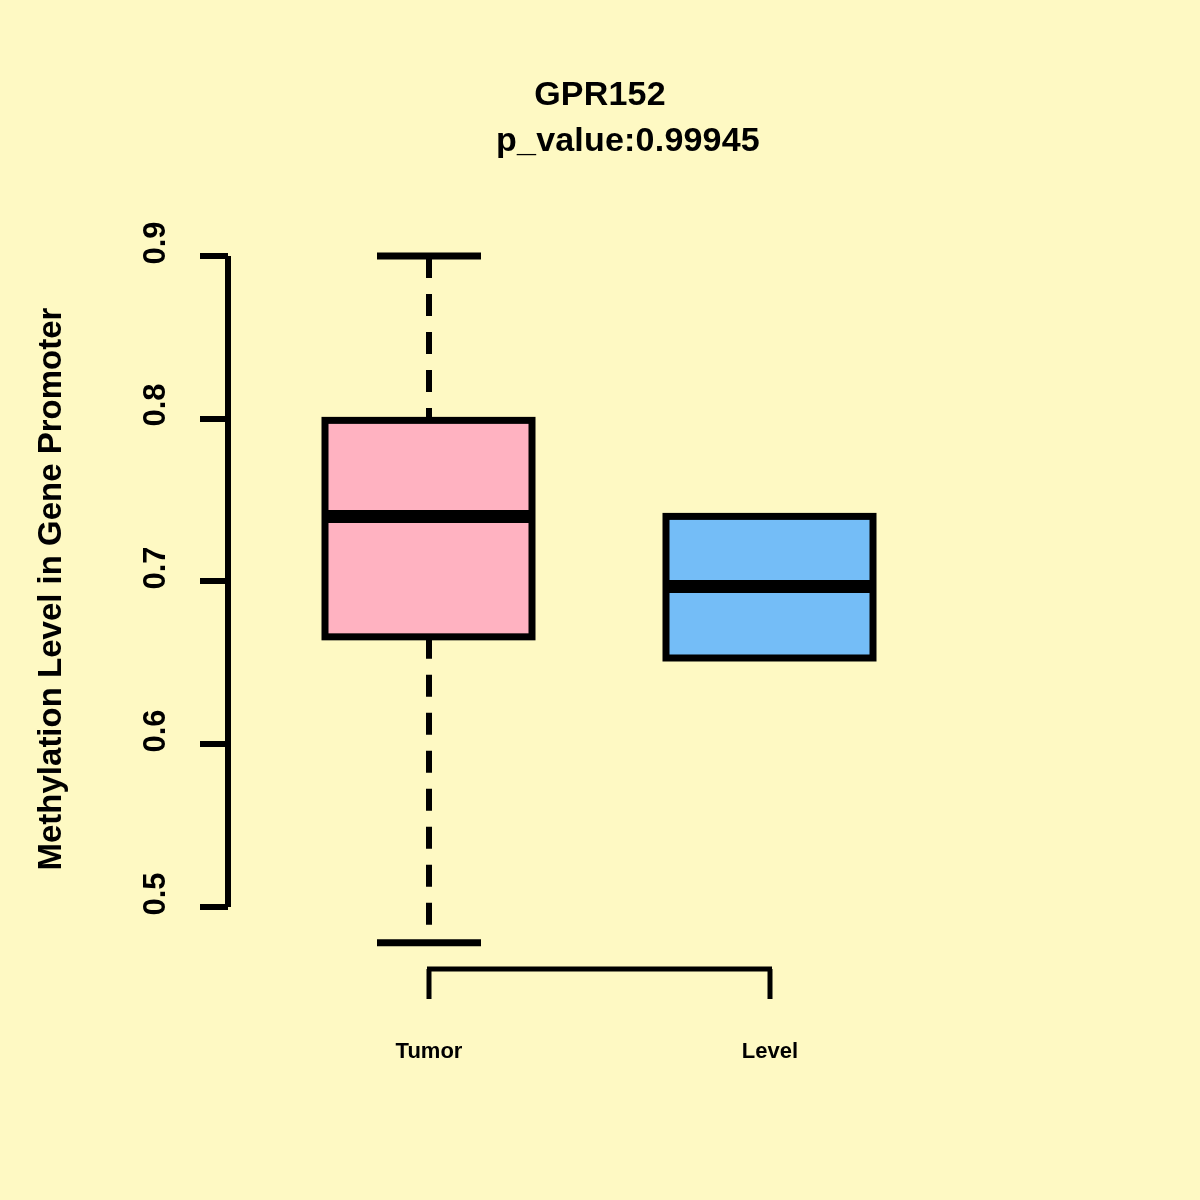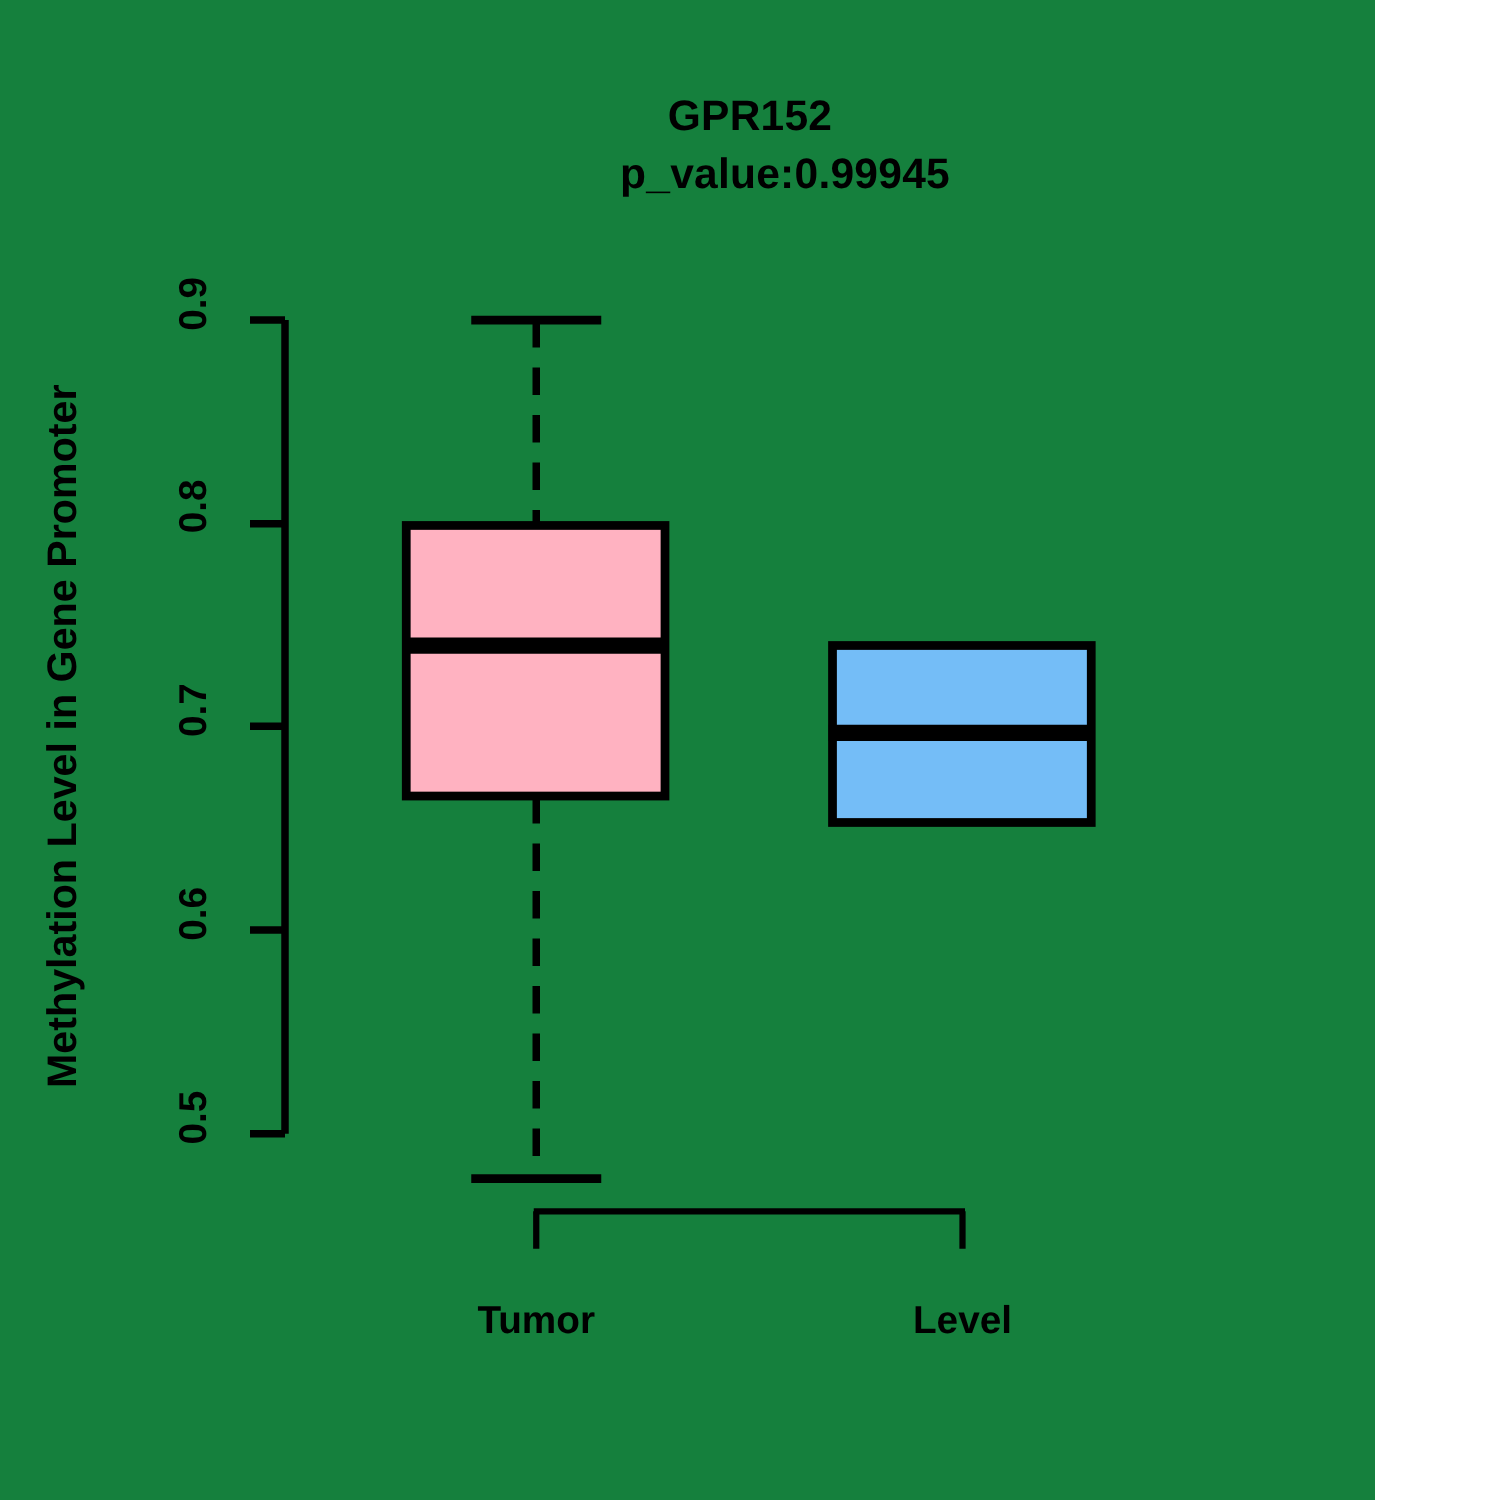--- a/index.html
+++ b/index.html
@@ -2,23 +2,23 @@
 <html><head>
 <meta charset="utf-8">
 <style>
   html, body {
     margin: 0;
     padding: 0;
     background: #ffffff;
   }
   #plot-root {
     position: relative;
-    width: 1100px;
+    width: 1200px;
     height: 1200px;
-    background: #15803d;
+    background: #fef9c3;
     font-family: "Liberation Sans", sans-serif;
     overflow: hidden;
   }
   .plot-title {
     position: absolute;
     left: 0;
     width: 1200px;
     text-align: center;
     font-weight: bold;
     font-size: 34px;
@@ -56,21 +56,21 @@
     white-space: nowrap;
     transform: rotate(-90deg);
     transform-origin: center center;
     text-align: center;
     width: 90px;
   }
 
   .x-label {
     position: absolute;
     font-weight: bold;
-    font-size: 31px;
+    font-size: 22px;
     color: #000000;
     text-align: center;
     white-space: nowrap;
     width: 300px;
   }
 </style>
 </head>
 <body>
 
 <div id="plot-root">

